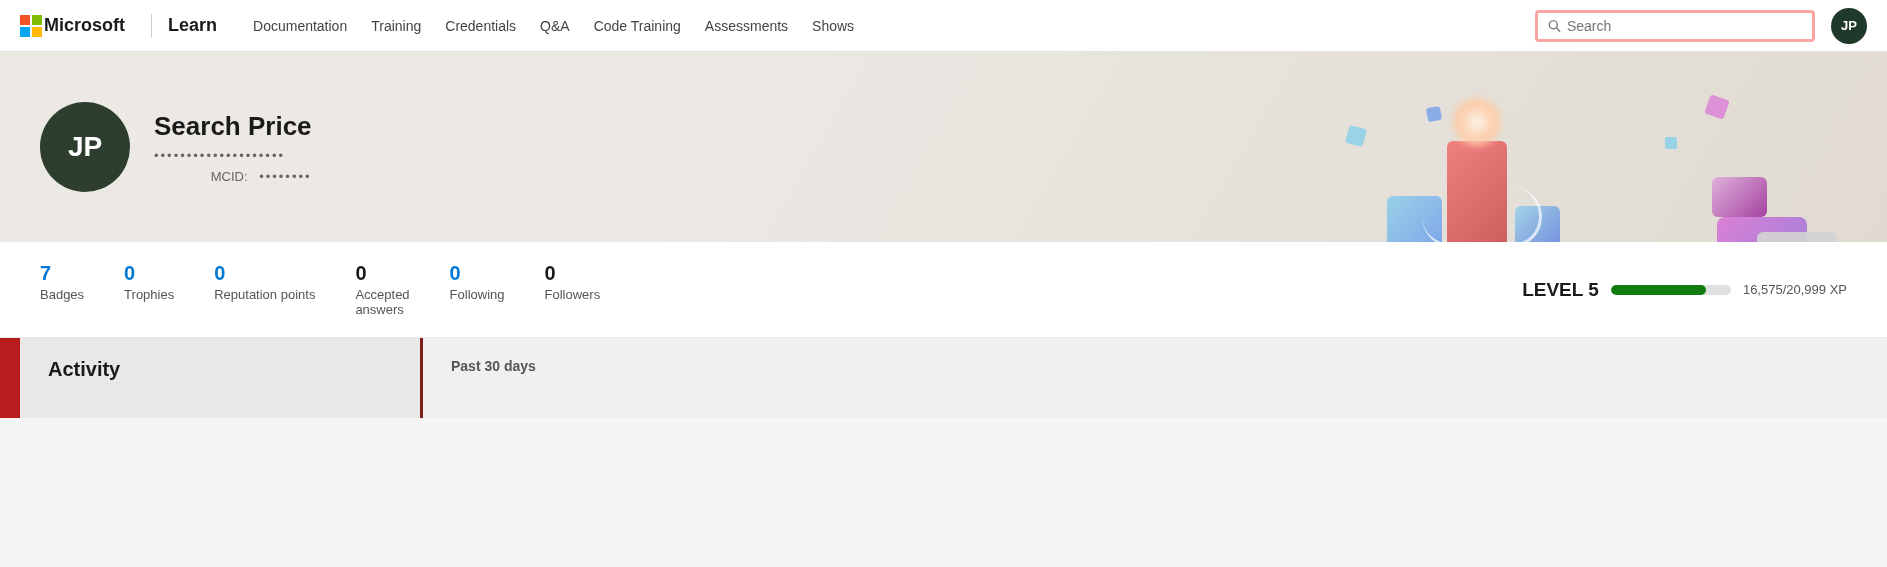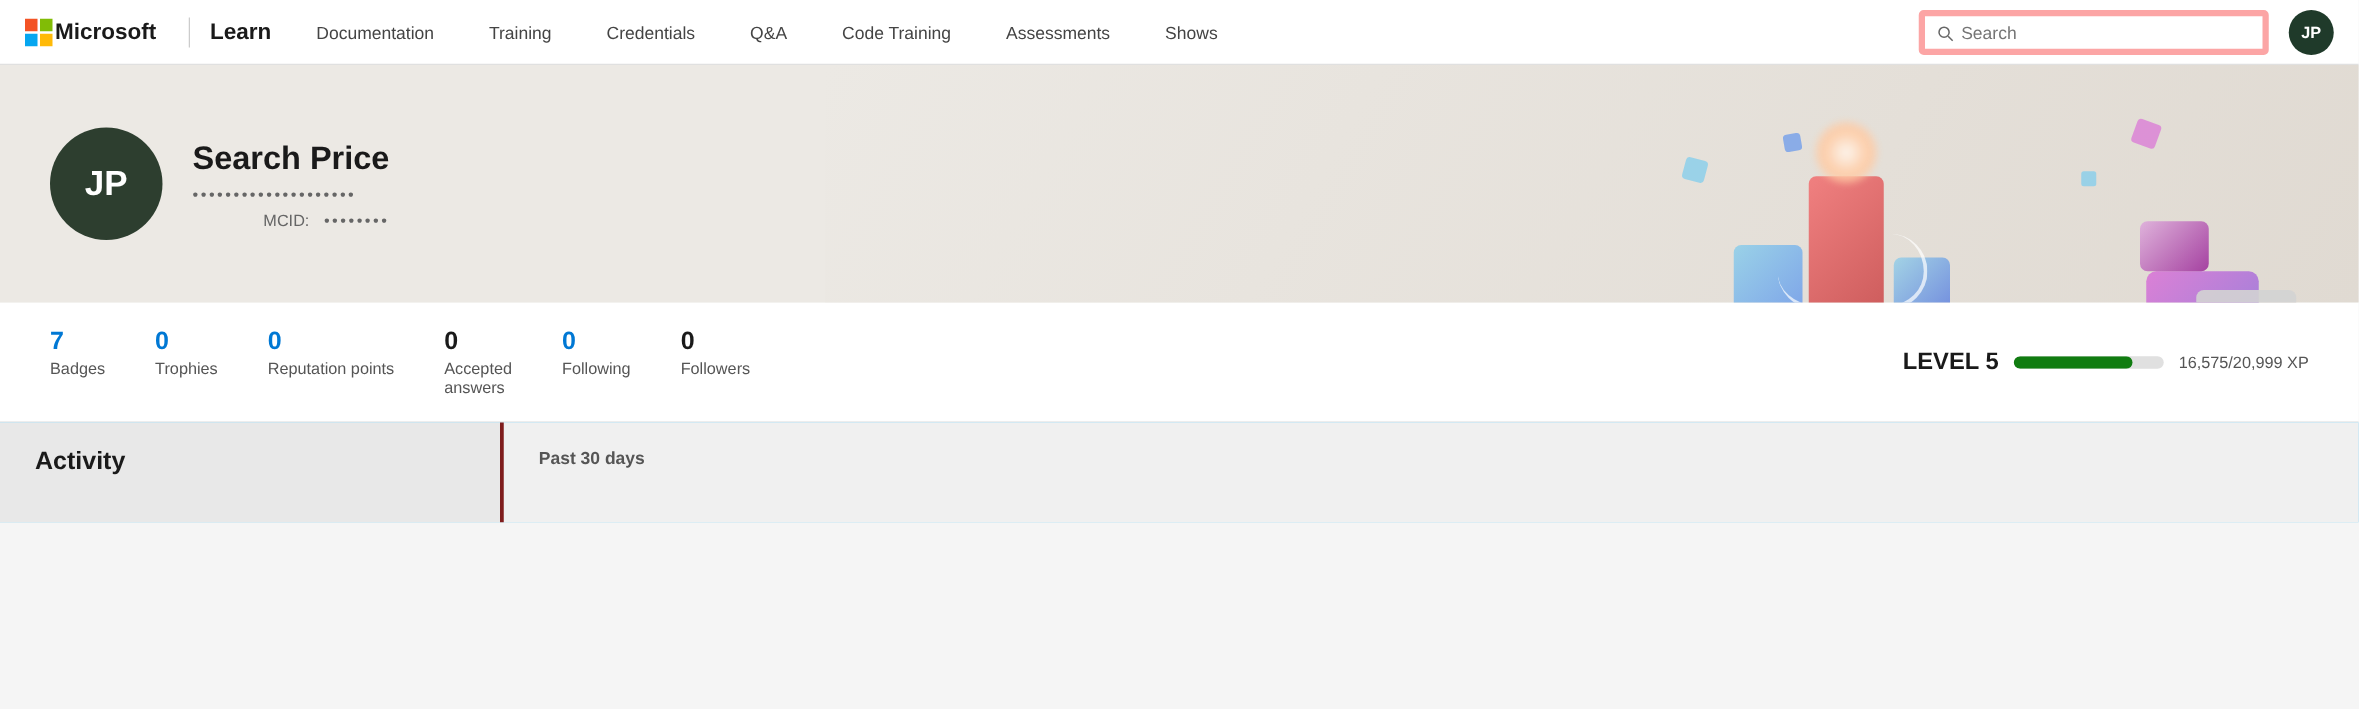--- a/index.html
+++ b/index.html
@@ -11,27 +11,27 @@
       background: #fff; border-bottom: 1px solid #e0e0e0;
       padding: 0 20px; gap: 0;
     }
     .nav-logo { display: flex; align-items: center; gap: 2px; margin-right: 10px; }
     .nav-logo-squares {
       display: grid; grid-template-columns: 1fr 1fr; gap: 2px; width: 22px; height: 22px;
     }
     .nav-logo-squares span { display: block; }
     .nav-divider { width: 1px; height: 24px; background: #ccc; margin: 0 16px; }
     .nav-learn { font-size: 18px; font-weight: 600; color: #1a1a1a; margin-right: 24px; }
-    .nav-links { display: flex; align-items: center; gap: 20px; flex: 1; }
+    .nav-links { display: flex; align-items: center; gap: 0; flex: 1; }
     .nav-link {
       font-size: 14px; color: #444; padding: 6px 12px;
       cursor: pointer; border-radius: 4px; text-decoration: none;
     }
     .nav-search {
-      display: flex; align-items: flex-end; border: 5px solid #fca5a5;
+      display: flex; align-items: center; border: 3px solid #fca5a5;
       border-radius: 4px; padding: 5px 10px; width: 280px; gap: 6px;
       background: #fff;
     }
     .nav-search input {
       border: none; outline: none; font-size: 14px; width: 100%; color: #555;
     }
     .nav-avatar {
       width: 36px; height: 36px; border-radius: 50%; background: #1f3a2a;
       color: #fff; font-size: 13px; font-weight: 600;
       display: flex; align-items: center; justify-content: center;
@@ -74,21 +74,21 @@
     .stat-label { font-size: 13px; color: #555; }
 
     .level-section { display: flex; align-items: center; gap: 12px; }
     .level-label { font-size: 19px; font-weight: 700; color: #1a1a1a; white-space: nowrap; }
     .xp-bar-container { width: 120px; height: 10px; background: #e0e0e0; border-radius: 5px; overflow: hidden; }
     .xp-bar-fill { height: 100%; background: #107c10; border-radius: 5px; }
     .xp-text { font-size: 13px; color: #555; white-space: nowrap; }
 
     
     .bottom-section {
-      display: flex; background: #7dd3fc; min-height: 80px;
+      display: flex; background: #b91c1c; min-height: 80px; padding-left: 20px;
     }
     .activity-panel {
       background: #e8e8e8; width: 400px; padding: 20px 28px;
       display: flex; flex-direction: column; gap: 6px;
     }
     .activity-title { font-size: 20px; font-weight: 700; color: #1a1a1a; }
     .past-30-panel {
       flex: 1; background: #f0f0f0; padding: 20px 28px;
       border-left: 3px solid #7f1d1d;
     }

